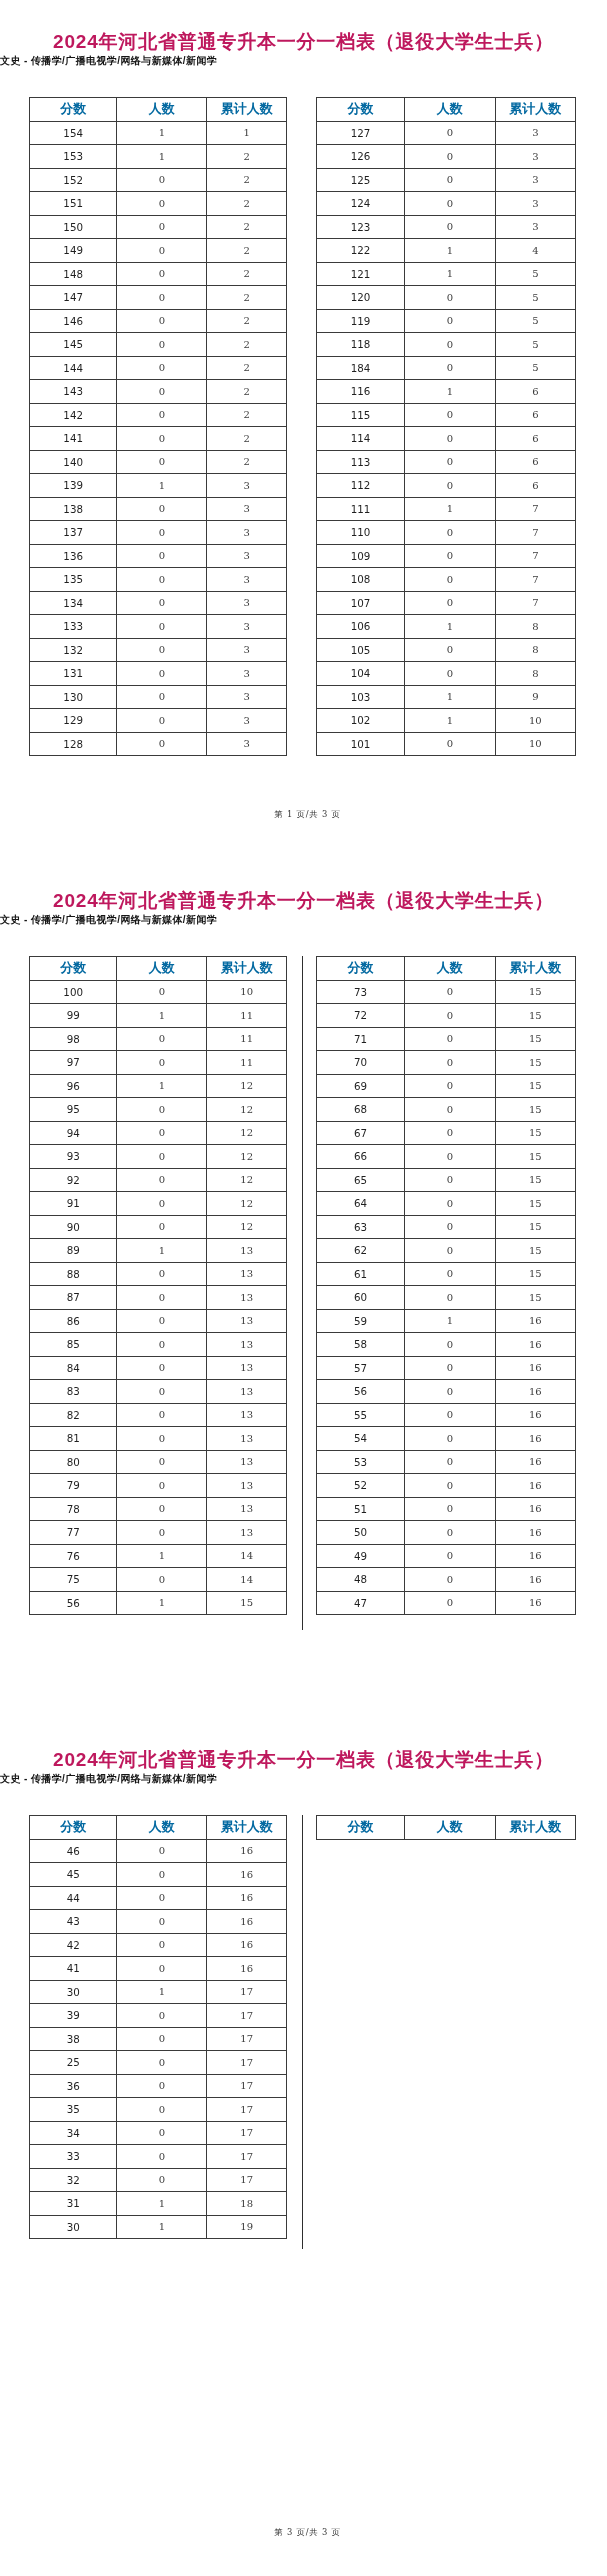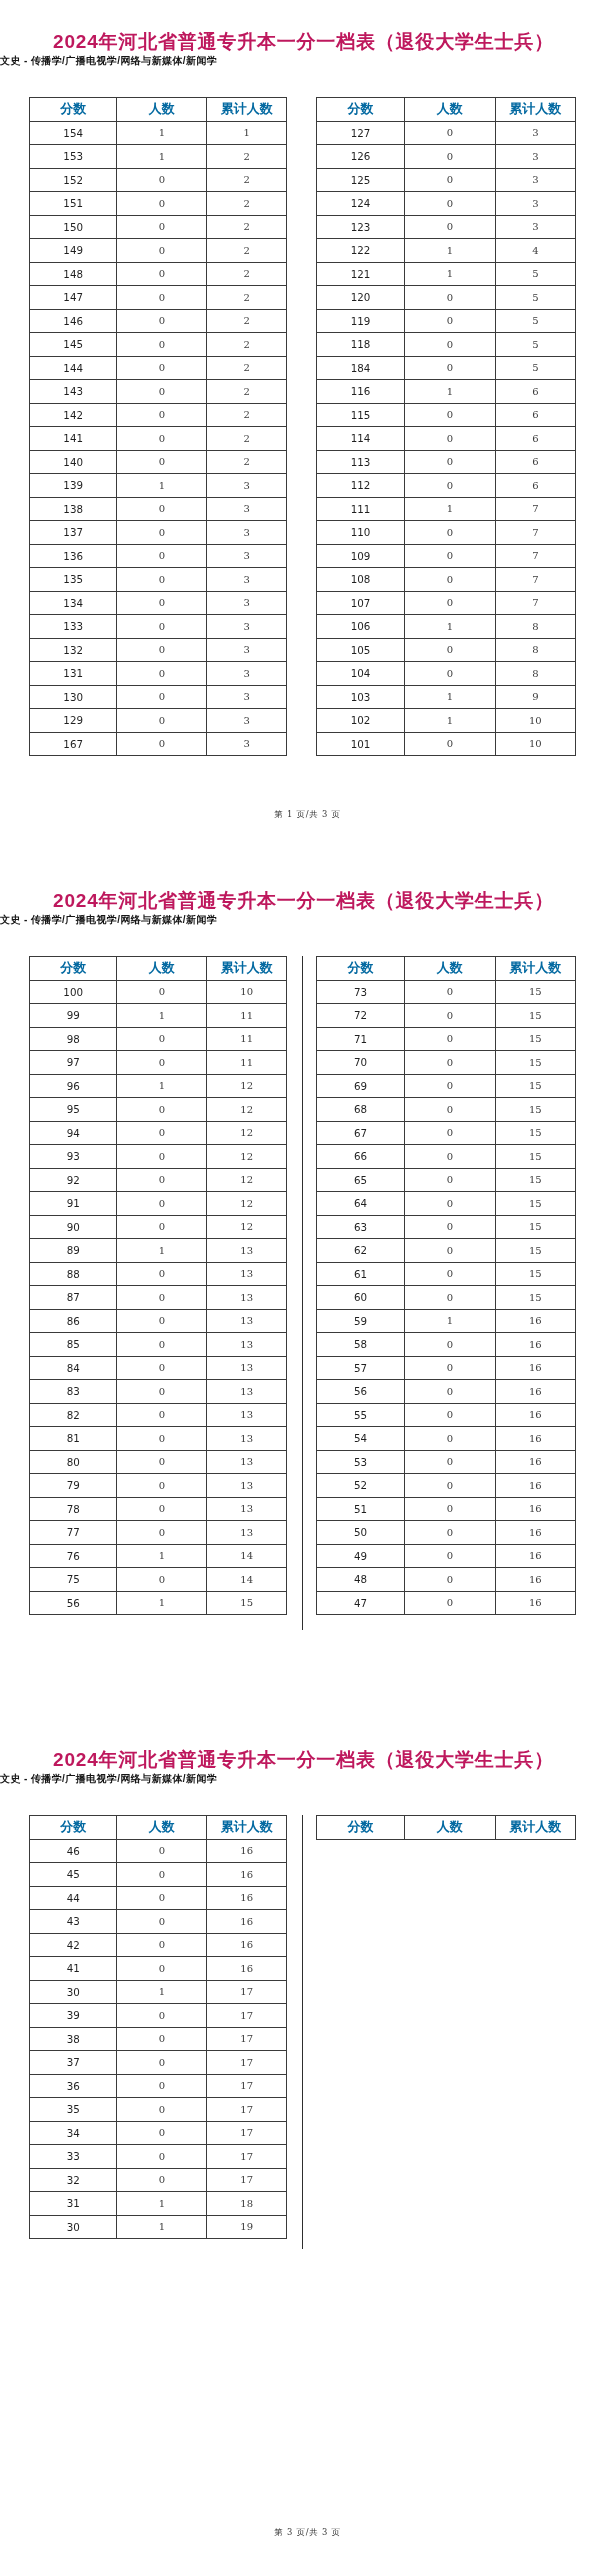--- a/index.html
+++ b/index.html
@@ -209,21 +209,21 @@
           <td class="score">130</td>
           <td class="num">0</td>
           <td class="num">3</td>
         </tr>
         <tr>
           <td class="score">129</td>
           <td class="num">0</td>
           <td class="num">3</td>
         </tr>
         <tr>
-          <td class="score">167</td>
+          <td class="score">128</td>
           <td class="num">0</td>
           <td class="num">3</td>
         </tr>
       </tbody>
   </table>
 
   <table class="score-table t-right">
     <colgroup>
         <col class="c-score">
         <col class="c-count">
@@ -747,21 +747,21 @@
           <td class="score">39</td>
           <td class="num">0</td>
           <td class="num">17</td>
         </tr>
         <tr>
           <td class="score">38</td>
           <td class="num">0</td>
           <td class="num">17</td>
         </tr>
         <tr>
-          <td class="score">37</td>
+          <td class="score">25</td>
           <td class="num">0</td>
           <td class="num">17</td>
         </tr>
         <tr>
           <td class="score">36</td>
           <td class="num">0</td>
           <td class="num">17</td>
         </tr>
         <tr>
           <td class="score">35</td>

